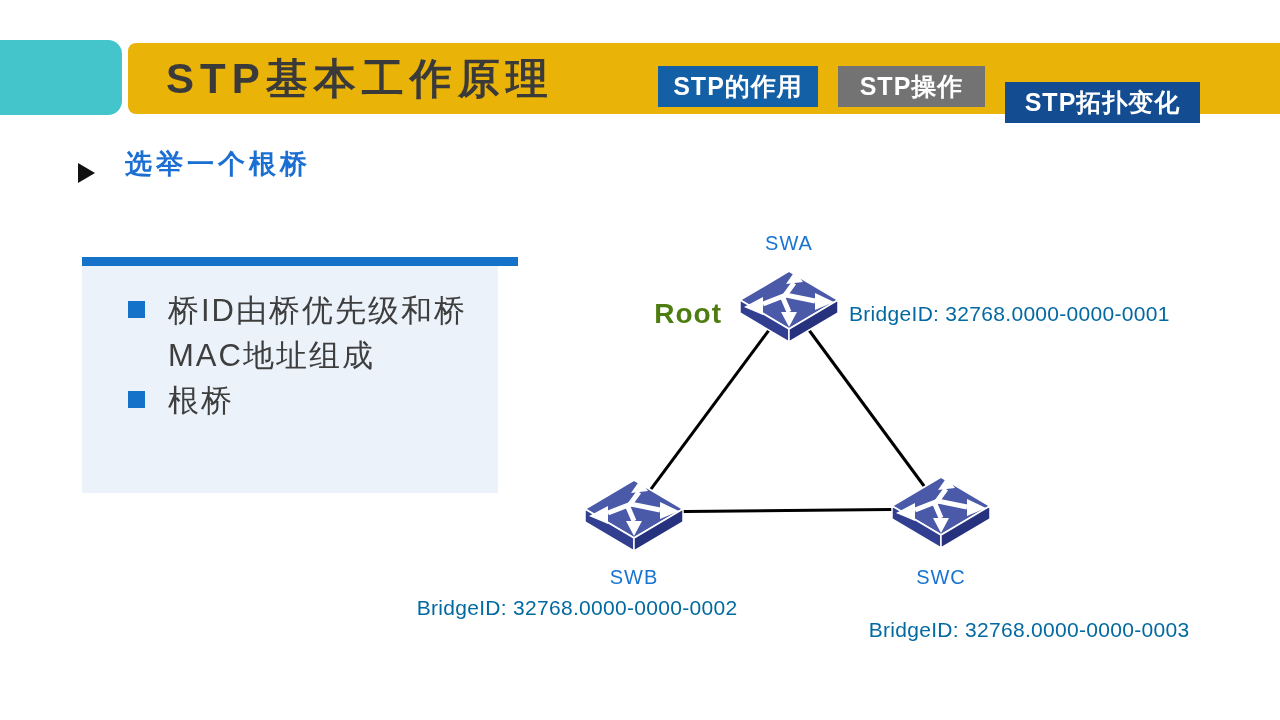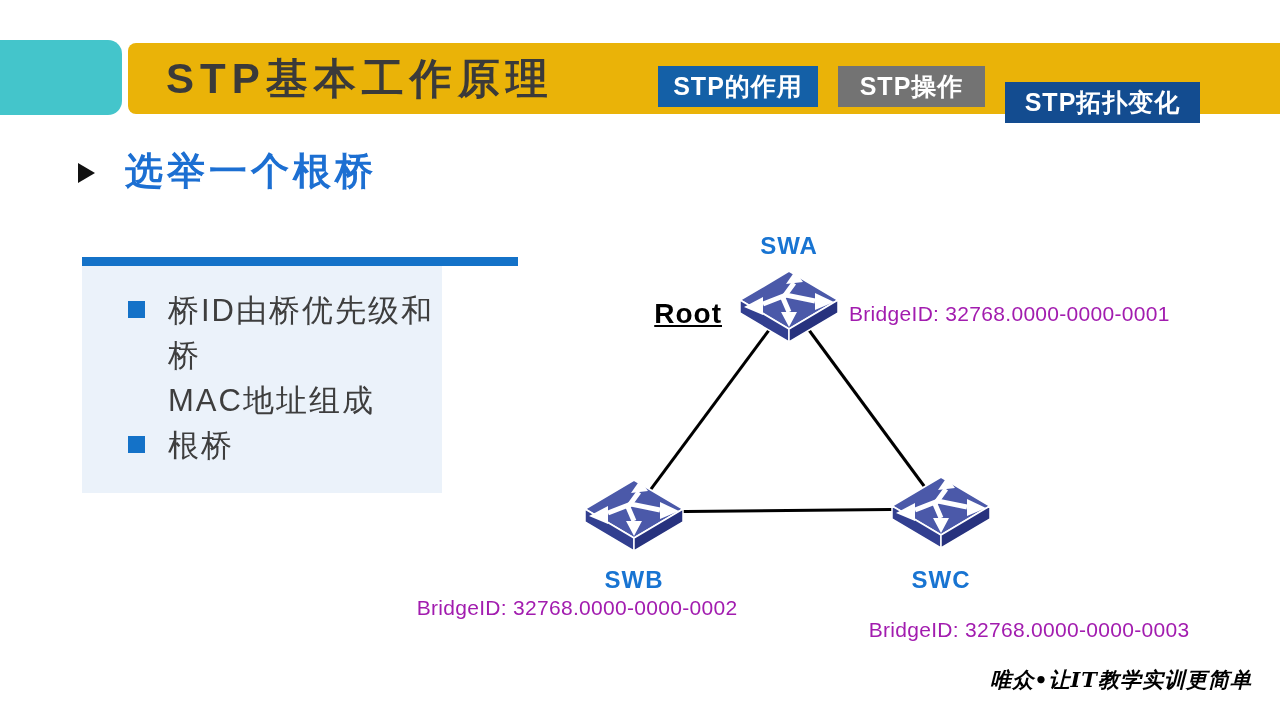--- a/index.html
+++ b/index.html
@@ -18,47 +18,47 @@
          letter-spacing:1px; cursor:pointer; }
   .tab-1 { left:658px; width:160px; background:#1460A7; }
   .tab-2 { left:838px; width:147px; background:#737373; }
   .tab-3 { left:1005px; width:195px; background:#134C90;margin-top:16px; }
 
   
   .tri { position:absolute; left:78px; top:163px; width:0; height:0;
          border-left:17px solid #111111; border-top:10px solid transparent;
          border-bottom:10px solid transparent; }
   .section-heading { position:absolute; left:125px; top:146px; margin:0;
-                     font-size:38px; font-weight:bold; letter-spacing:4px; color:#1C6FD2; }
+                     font-size:27px; font-weight:bold; letter-spacing:4px; color:#1C6FD2; }
 
   
   .info-accent { position:absolute; left:82px; top:257px; width:436px; height:9px;
                  background:#1472C8; }
-  .info-box { position:absolute; left:82px; top:266px; width:360px; height:227px;
+  .info-box { position:absolute; left:82px; top:266px; width:416px; height:227px;
               background:#EBF2FA; box-sizing:border-box; padding:22px 8px 0 46px; }
   .bullet { position:relative; padding-left:40px; }
   .bullet .sq { position:absolute; left:0; top:13px; width:17px; height:17px;
                 background:#1472C8; }
   .bl { font-size:31px; line-height:45px; letter-spacing:2px; color:#3E3E3E; }
 
   
   .links { position:absolute; left:0; top:0; width:1280px; height:720px; pointer-events:none; }
   .links line { stroke:#000000; stroke-width:3; }
   .switch { position:absolute; width:106px; height:80px; }
   .sw-a { left:736px; top:268px; }
   .sw-b { left:581px; top:477px; }
   .sw-c { left:888px; top:474px; }
-  .node-label { position:absolute; width:110px; text-align:center; font-size:24px;
-                font-weight:bold; color:#1874D2; letter-spacing:1px; }
+  .node-label { position:absolute; width:110px; text-align:center; font-size:20px;
+                font-weight:normal; color:#1874D2; letter-spacing:1px; }
   .label-swa { left:734px; top:232px; }
   .label-swb { left:579px; top:566px; }
   .label-swc { left:886px; top:566px; }
   .root-label { position:absolute; left:602px; top:298px; width:120px; text-align:right;
-                font-size:28px; font-weight:bold; color:#000000; letter-spacing:1px;text-decoration:underline; }
-  .bid { position:absolute; font-size:21px; color:#a21caf; letter-spacing:0.3px; }
+                font-size:28px; font-weight:bold; color:#4d7c0f; letter-spacing:1px; }
+  .bid { position:absolute; font-size:21px; color:#0369a1; letter-spacing:0.3px; }
   .bid-a { left:849px; top:302px; }
   .bid-b { left:401px; top:596px; width:352px; text-align:center; }
   .bid-c { left:853px; top:596px; width:352px; text-align:center;margin-top:22px; }
 
   
   .watermark { position:absolute; right:28px; top:666px; font-size:21px; color:#000000;
                font-family:"DejaVu Serif", serif; font-weight:bold; font-style:italic;
                letter-spacing:1px; }
 </style>
 </head>
@@ -131,15 +131,14 @@
   <div class="node-label label-swa">SWA</div>
   <div class="root-label">Root</div>
   <div class="bid bid-a">BridgeID: 32768.0000-0000-0001</div>
 
   <div class="node-label label-swb">SWB</div>
   <div class="bid bid-b">BridgeID: 32768.0000-0000-0002</div>
 
   <div class="node-label label-swc">SWC</div>
   <div class="bid bid-c">BridgeID: 32768.0000-0000-0003</div>
 
-  <div class="watermark">唯众•让IT教学实训更简单</div>
 
 </div>
 
 </body></html>

